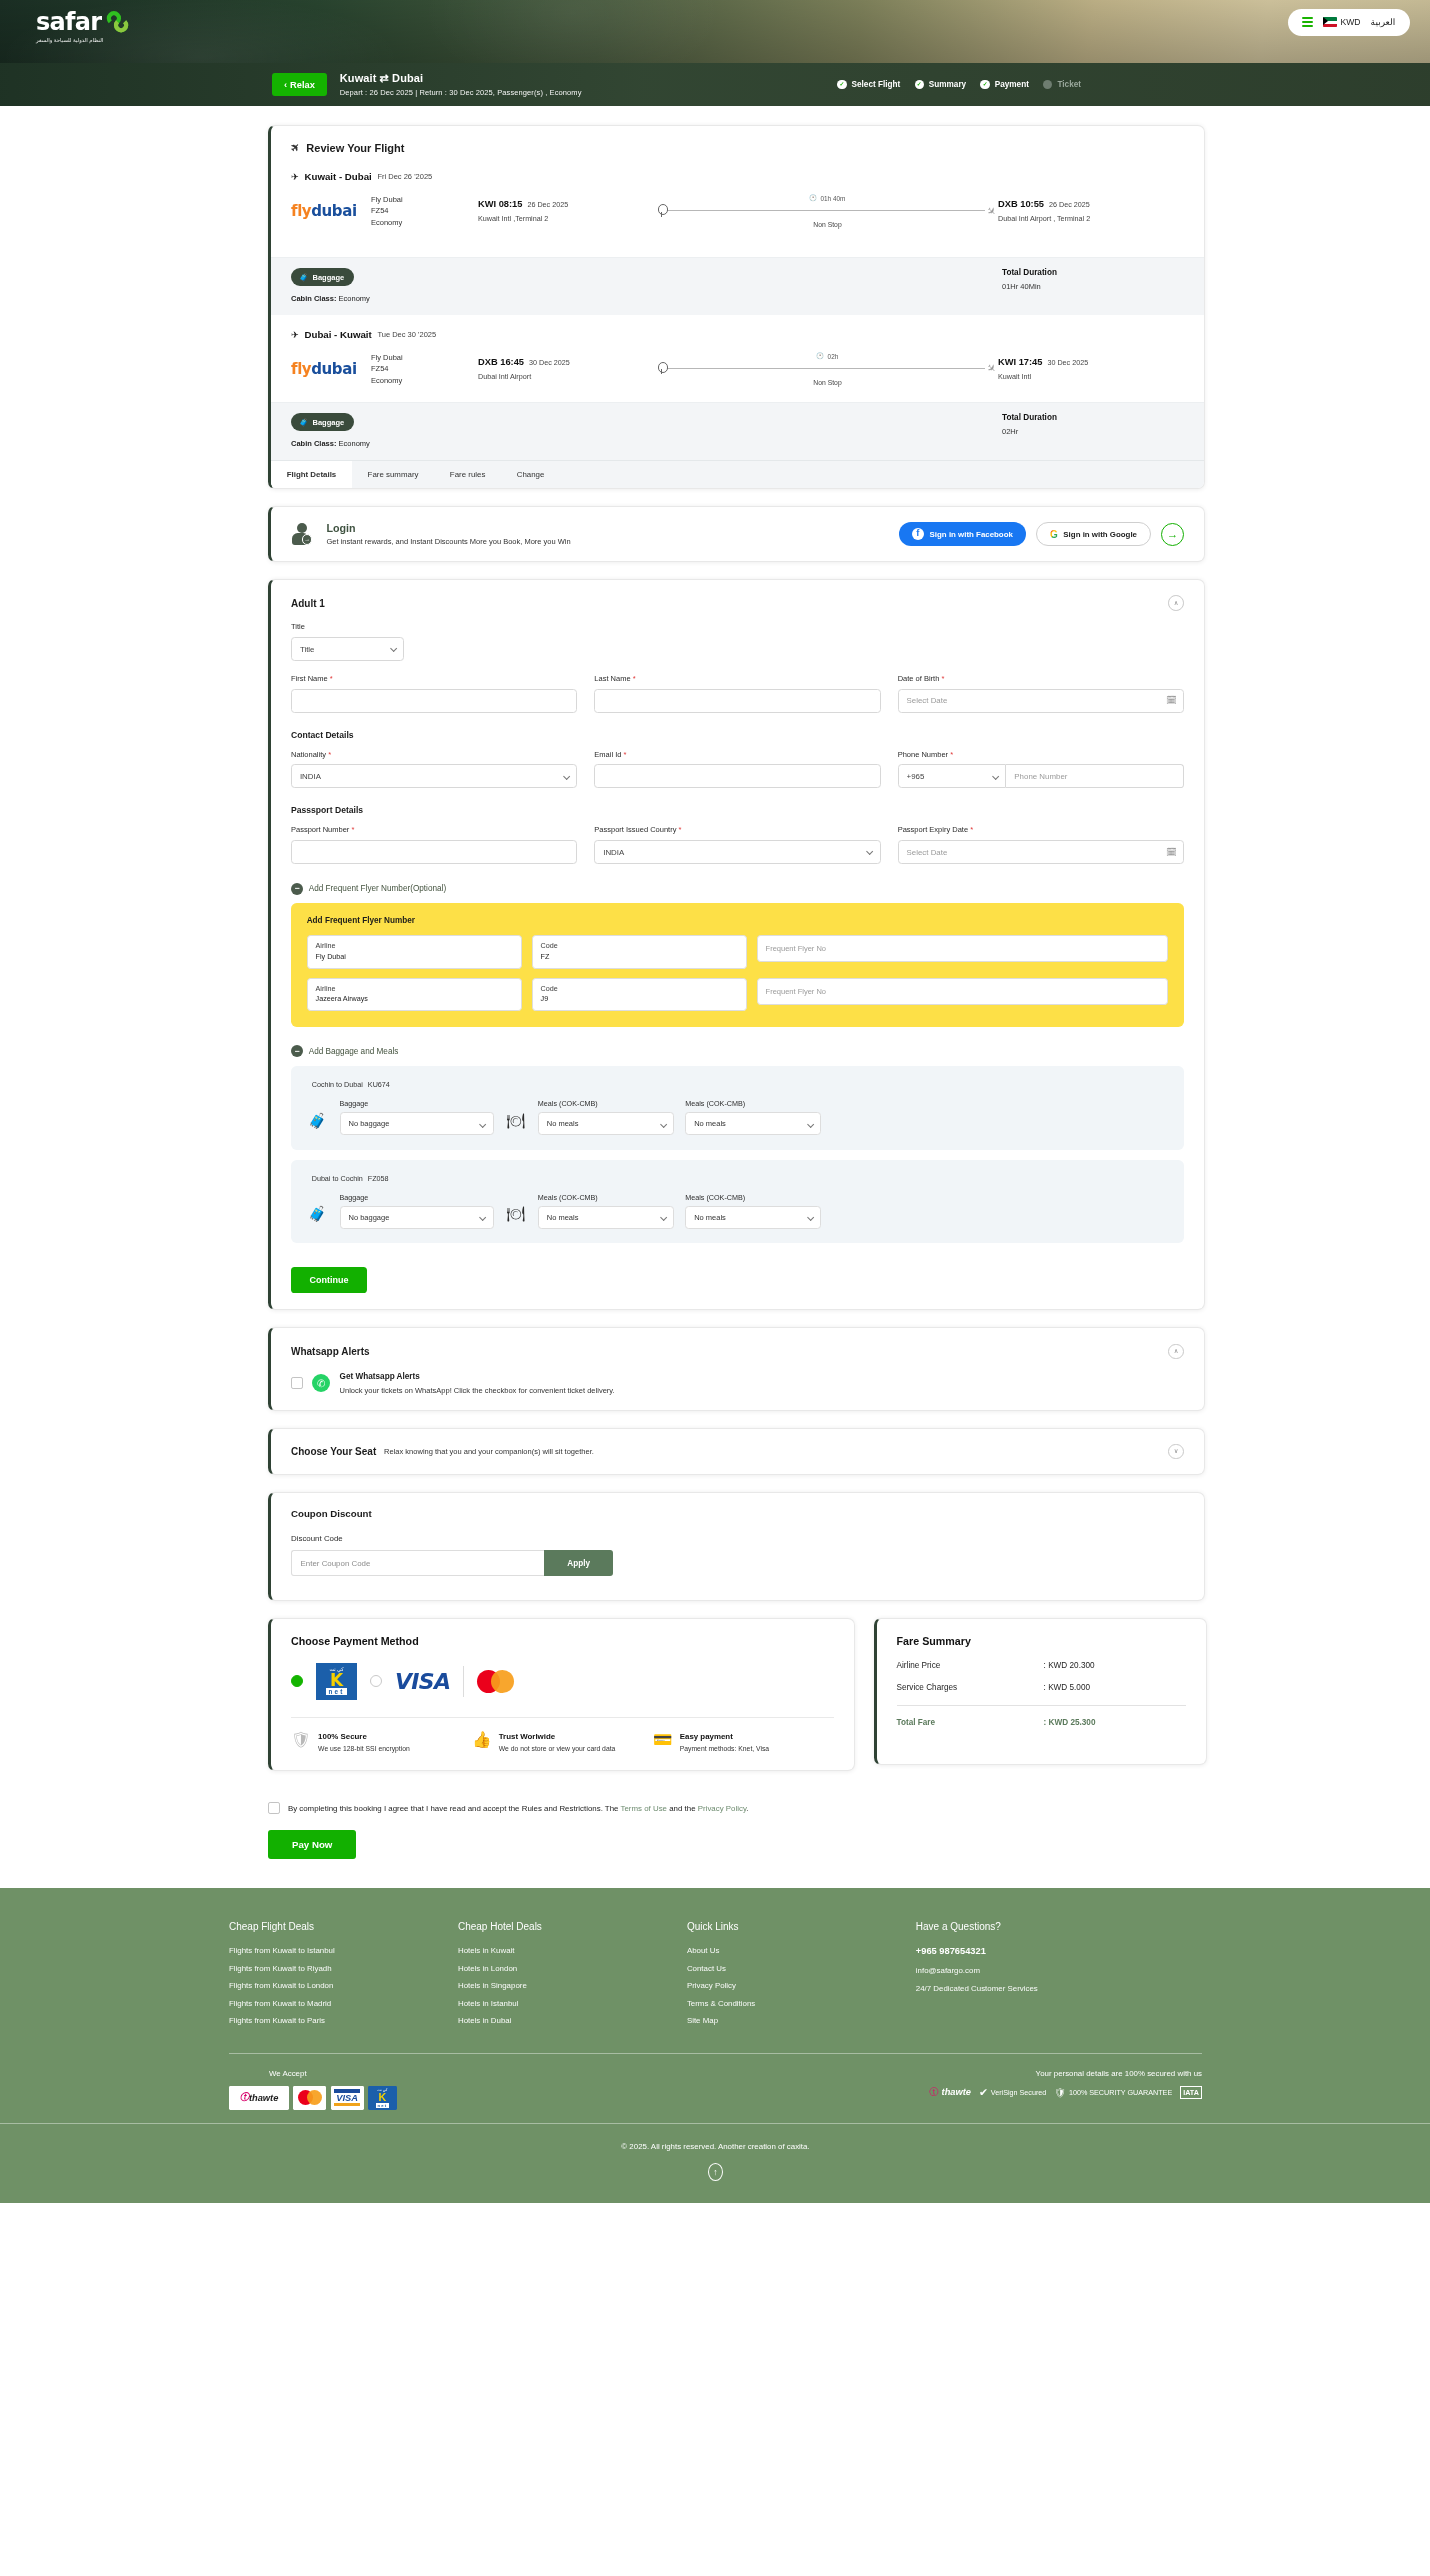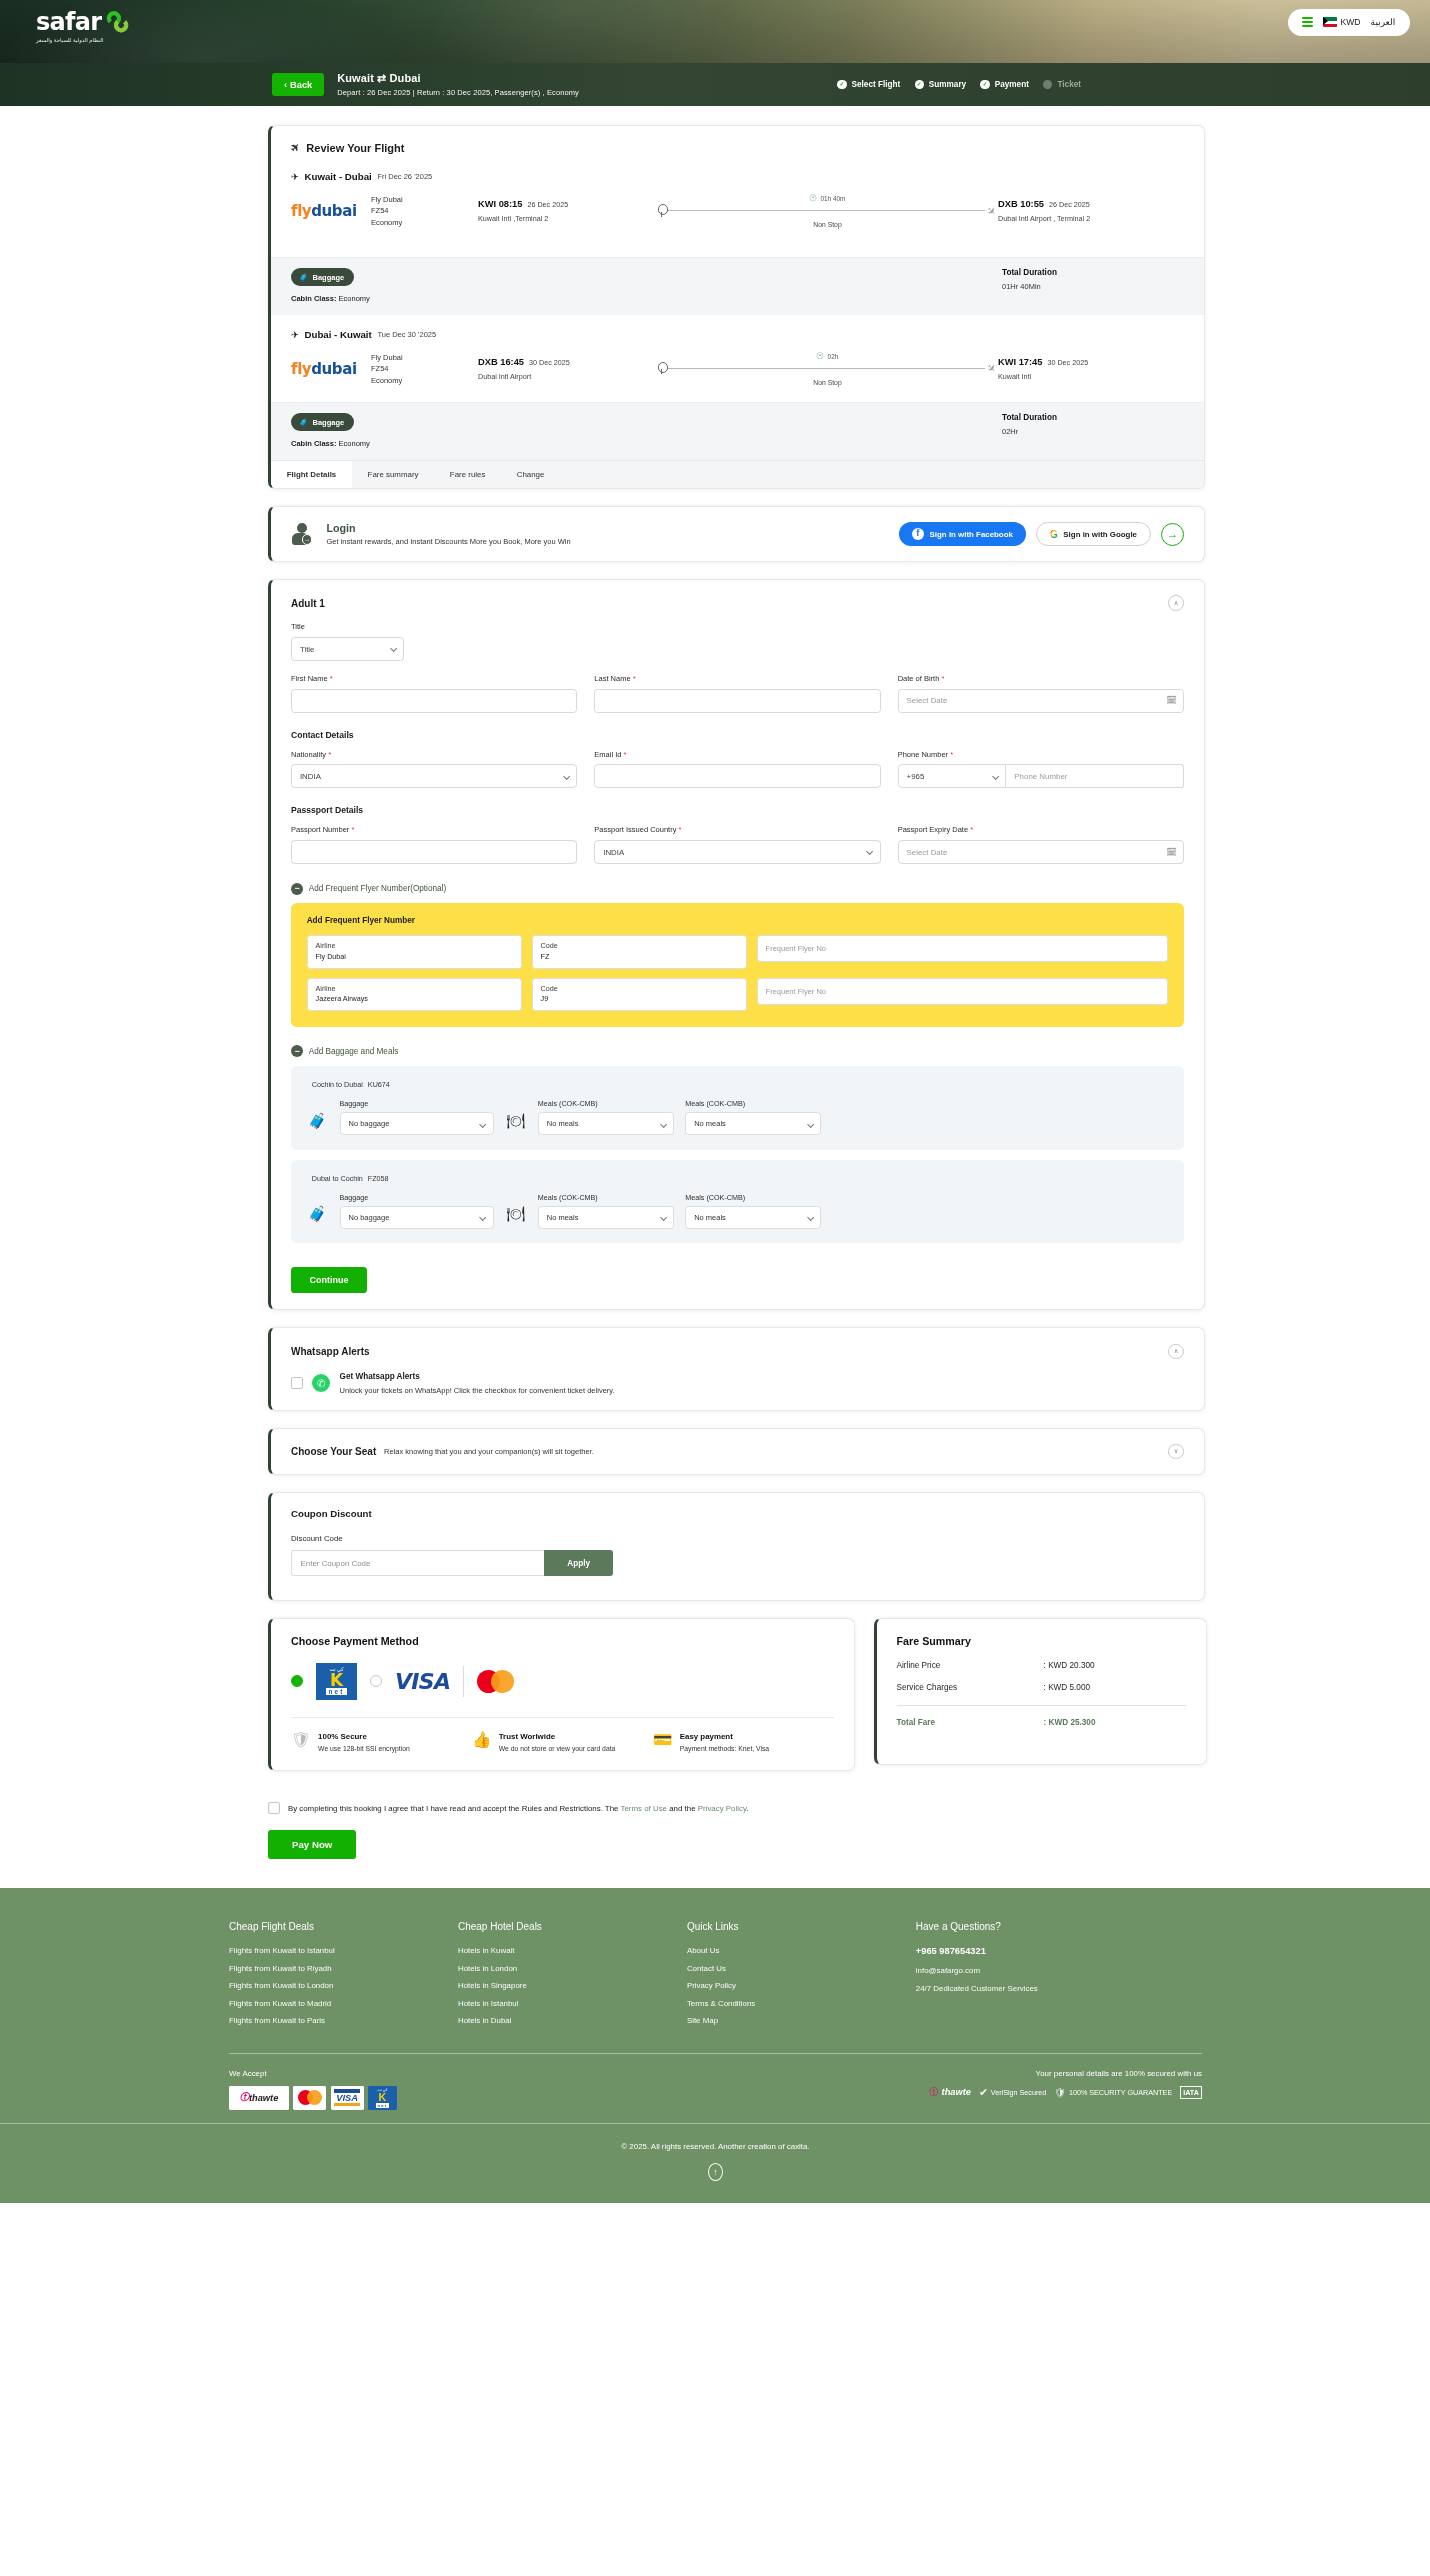--- a/index.html
+++ b/index.html
@@ -299,21 +299,21 @@
   
   .footer{background:#6f9166;color:#fff;padding:33px 0 0 0;}
   .f-inner{width:973px;margin:0 auto;display:flex;}
   .f-col{flex:1 1 0;}
   .f-col.wide{flex:1.25 1 0;}
   .f-h{font-size:10px;font-weight:400;margin-bottom:13.6px;}
   .f-li{font-size:7.9px;margin-bottom:8.6px;color:#fff;opacity:.97;cursor:pointer;}
   .f-phone{font-size:9.3px;font-weight:700;margin-bottom:10px;}
   .f-div{width:973px;margin:18.6px auto 0 auto;height:0.7px;background:rgba(255,255,255,.4);}
   .f-pay{width:973px;margin:0 auto;padding:15.7px 0 13px 0;display:flex;align-items:flex-start;}
-  .f-small{font-size:7.9px;}
+  .f-small{font-size:7.9px;margin-left:40px;}
   .f-badges{display:flex;gap:4.3px;margin-top:7.9px;align-items:center;}
   .badge{height:24px;background:#fff;border-radius:1.4px;display:flex;align-items:center;justify-content:center;padding:0 3.6px;}
   .b-thawte{width:60px;font-size:9.3px;font-weight:700;font-style:italic;color:#222;}
   .b-thawte .c{color:#d8006b;}
   .b-mc{width:33px;}
   .b-visa{width:33px;font-size:9.3px;font-weight:900;font-style:italic;color:#1a4b9c;flex-direction:column;}
   .b-visa .top{width:100%;height:3.6px;background:#1a4b9c;}
   .b-visa .bot{width:100%;height:3.6px;background:#f0a31b;}
   .b-knet{width:29px;background:#1b5faa;flex-direction:column;}
   .f-right{margin-left:auto;text-align:right;}
@@ -356,21 +356,21 @@
         <span>KWD</span>
       </div>
       <div class="arabic">العربية</div>
     </div>
   </div>
 
   <div class="subbar">
     <div class="subbar-inner">
       <button class="back-btn">
         <span>‹</span>
-        <span>Back</span>
+        <span>Relax</span>
       </button>
       <div class="route-block">
         <div class="route-title">Kuwait  ⇄  Dubai</div>
         <div class="route-sub">Depart : 26 Dec 2025 | Return : 30 Dec 2025, Passenger(s) , Economy</div>
       </div>
       <div class="steps">
         <div class="step">
           <span class="dot">✓</span>
           <span>Select Flight</span>
         </div>

